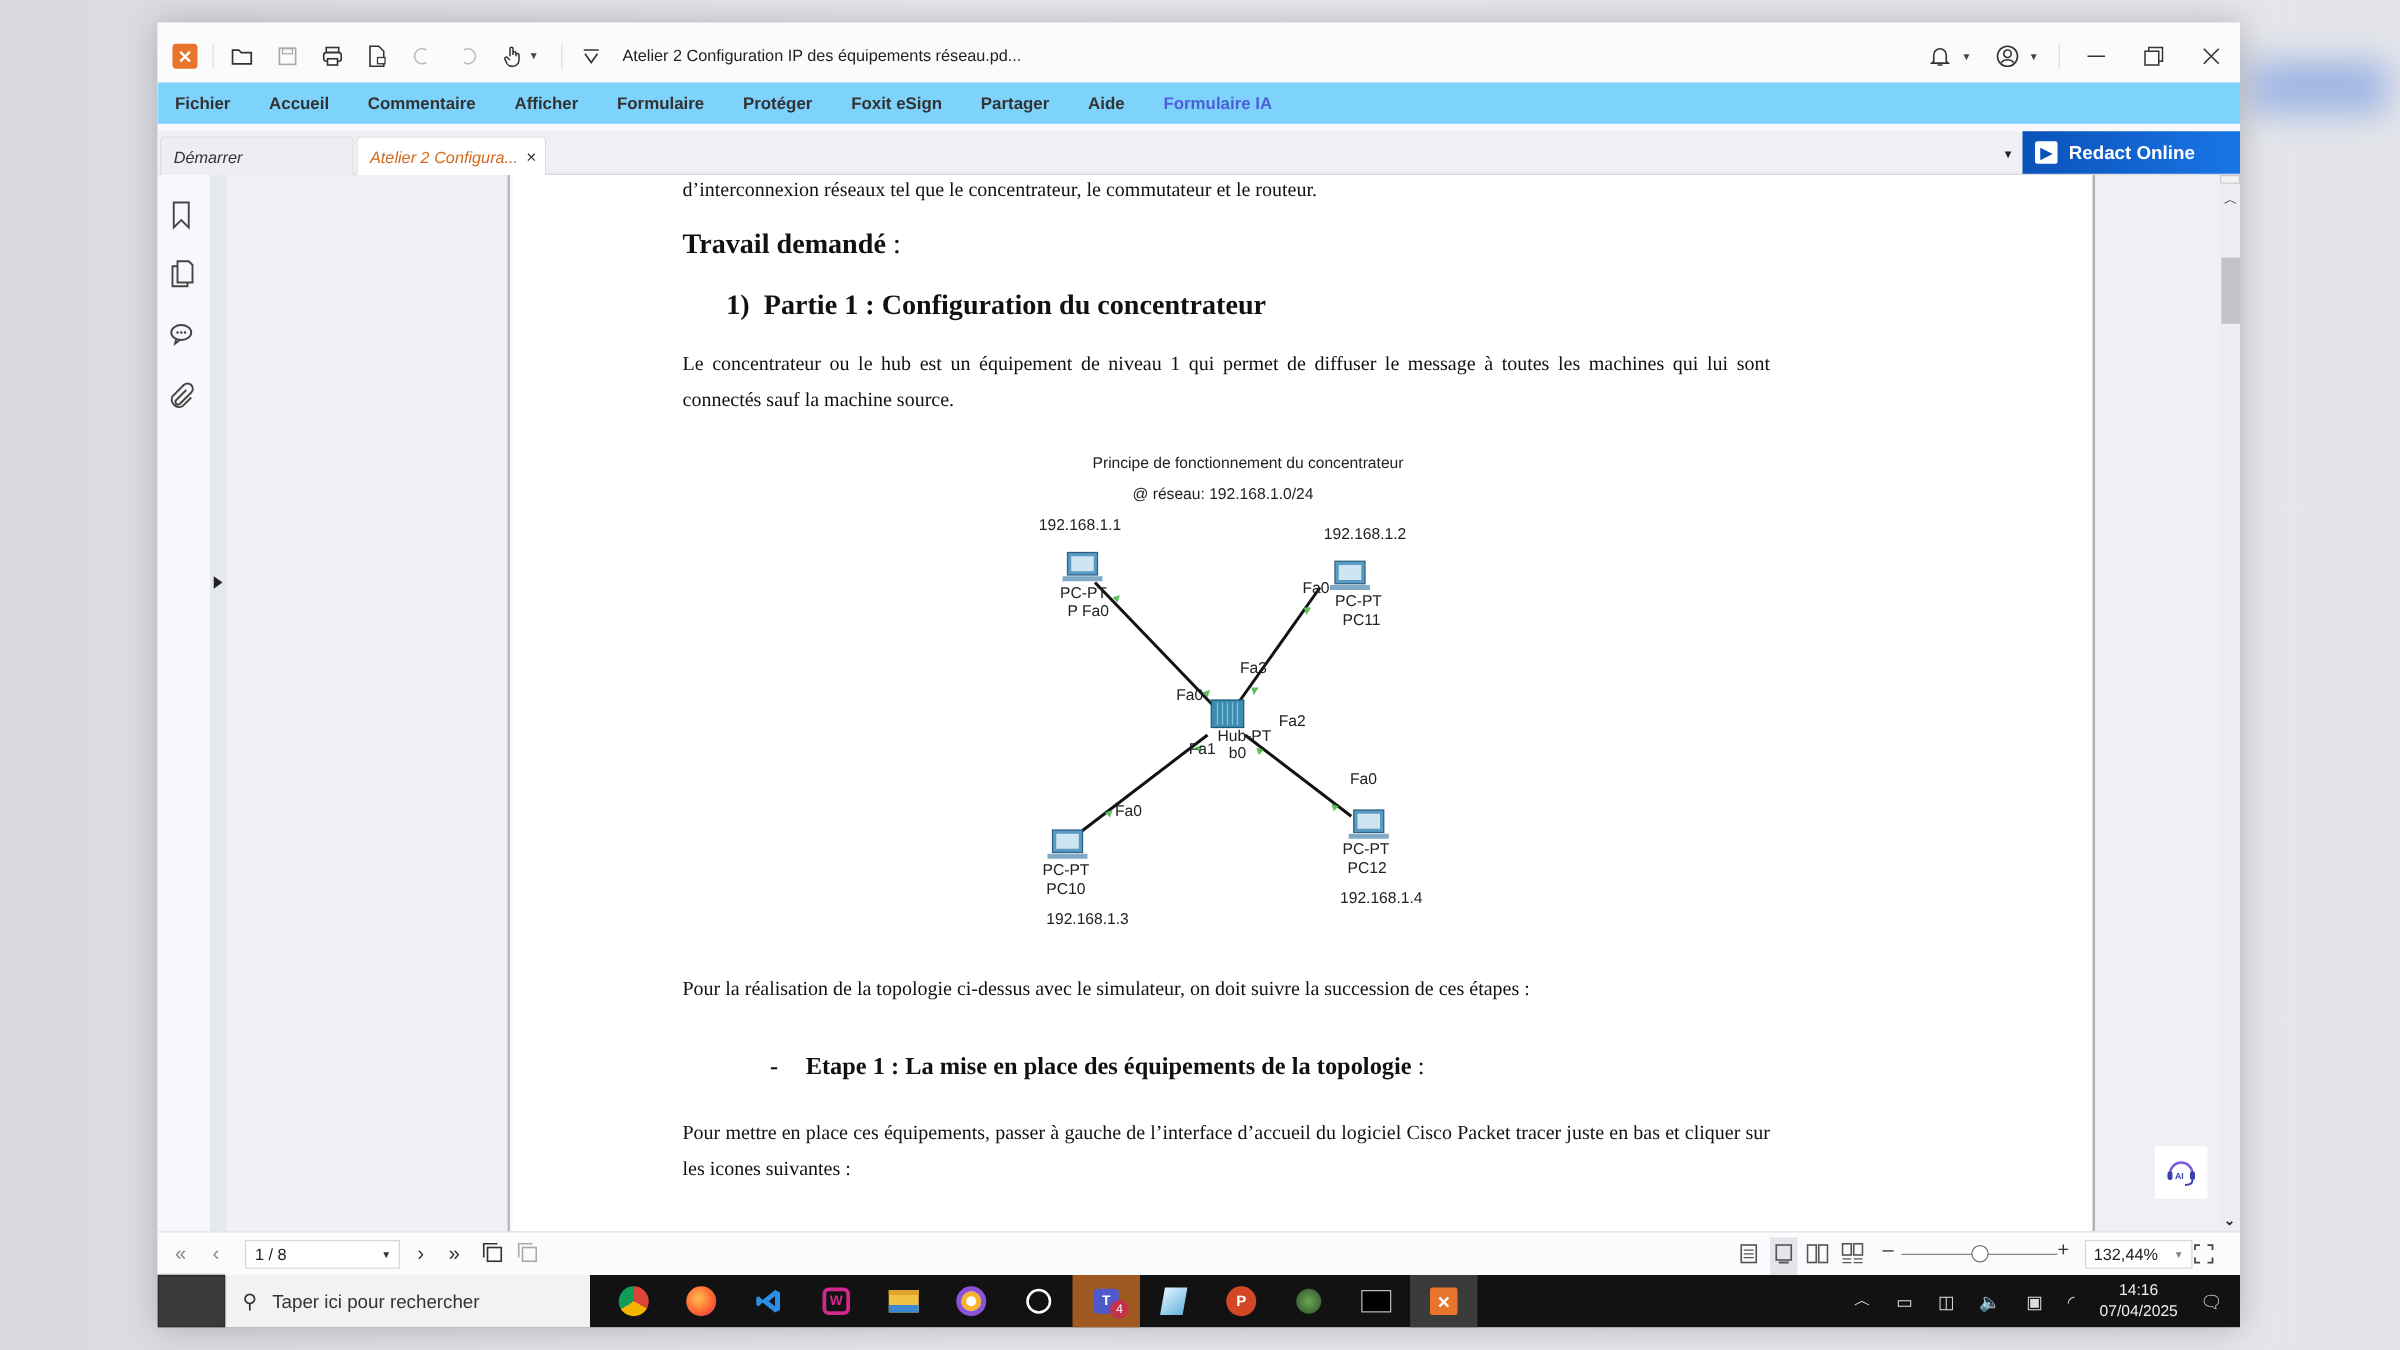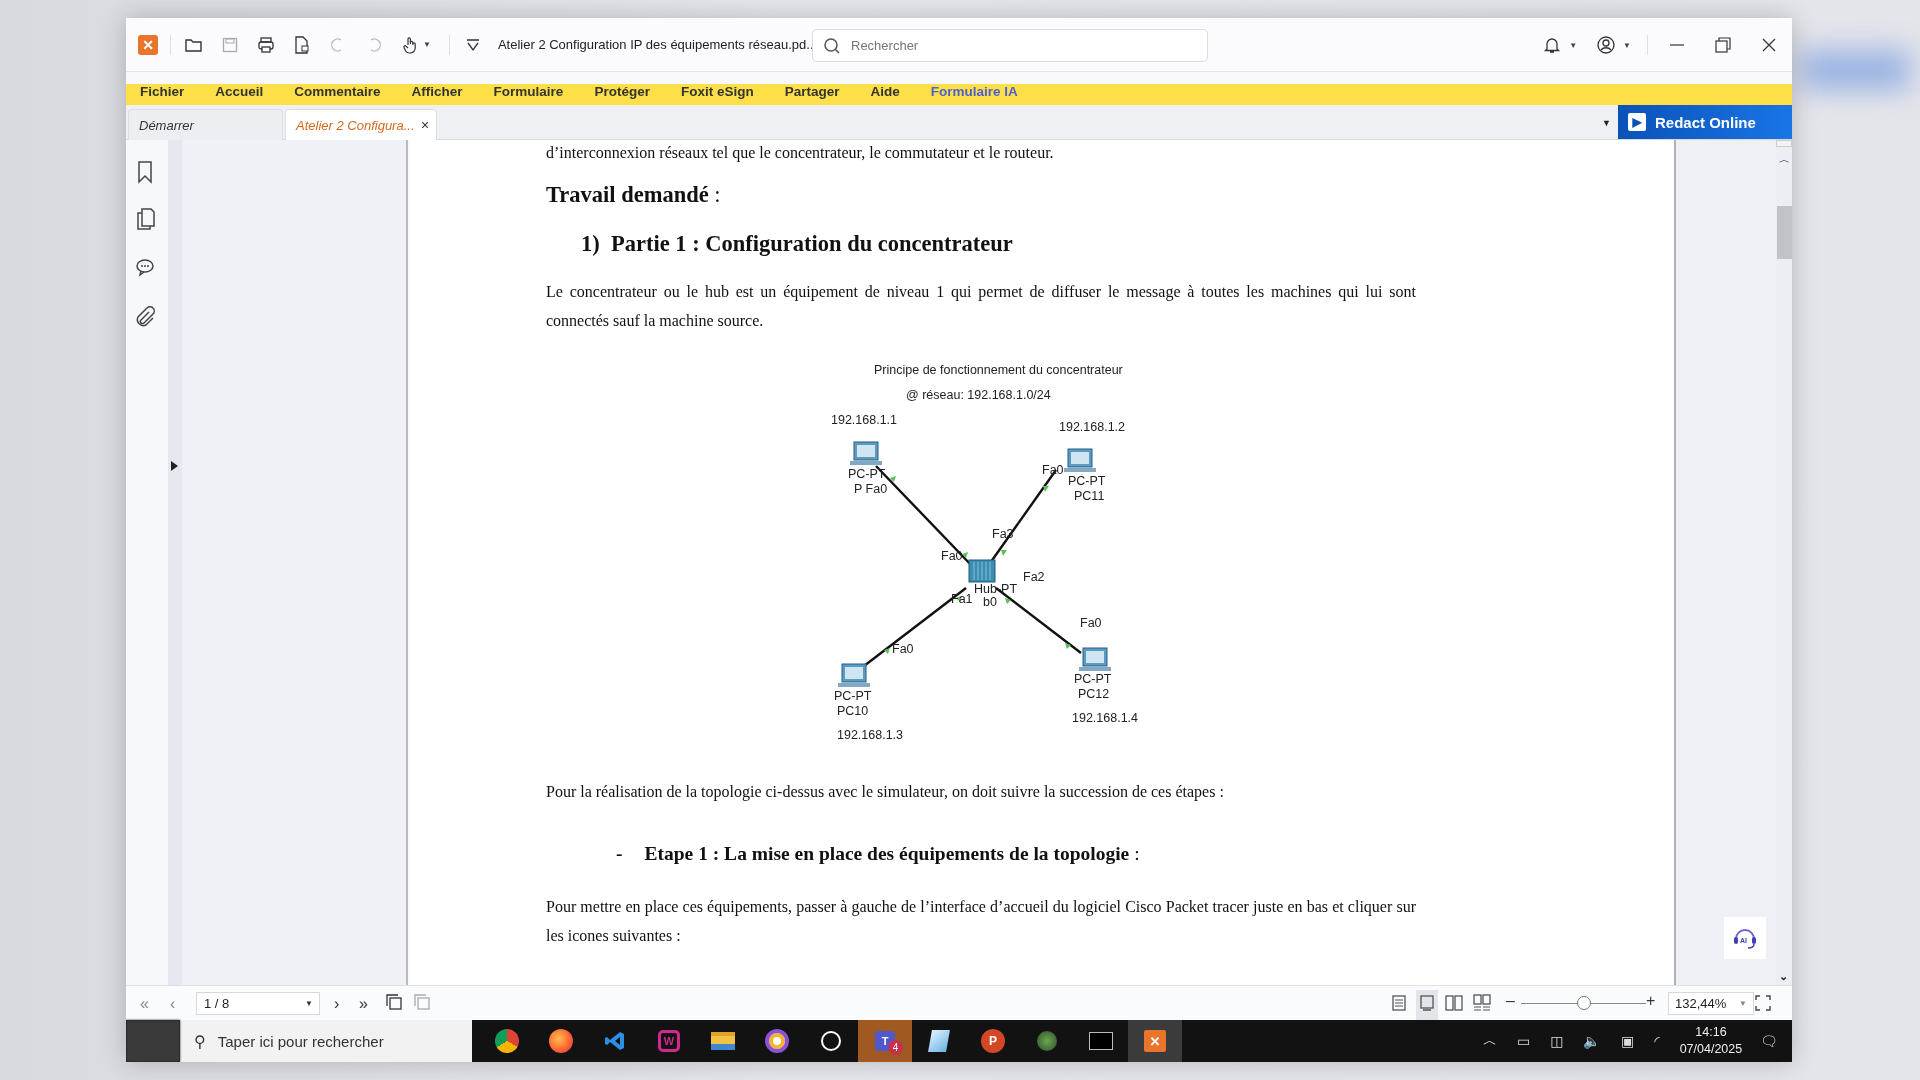--- a/index.html
+++ b/index.html
@@ -17,21 +17,21 @@
   .doc-title { font-size: 13px; color: #222; margin-left: 12px; white-space: nowrap; }
   .search-box { position: absolute; left: 686px; top: 11px; width: 396px; height: 33px; border: 1px solid #dcdde2; border-radius: 5px; background: #fff; display: flex; align-items: center; }
   .search-box svg { margin-left: 10px; }
   .search-box input { border: none; outline: none; font-size: 13px; margin-left: 10px; color: #999; background: transparent; width: 340px; font-family: "Liberation Sans", sans-serif; }
   .win-right { position: absolute; right: 0; top: 0; height: 54px; display: flex; align-items: center; }
   .win-right .tb-icon { margin-left: 0; margin-right: 14px; }
   .caret { font-size: 8px; color: #444; margin-left: -10px; margin-right: 16px; }
   .win-btn { width: 46px; height: 54px; display: flex; align-items: center; justify-content: center; color: #333; }
 
   
-  .menubar { position: absolute; left: 0; top: 66px; width: 100%; height: 33px; background: #fde047; display: flex; padding-left: 14px; }
+  .menubar { position: absolute; left: 0; top: 48px; width: 100%; height: 33px; background: #7dd3fc; display: flex; align-items: center; padding-left: 14px; }
   .menu-item { font-size: 13.5px; font-weight: bold; color: #333; margin-right: 31px; cursor: pointer; }
   .menu-item.ai { color: #4e5fd6; }
 
   
   .tabbar { position: absolute; left: 0; top: 87px; width: 100%; height: 35px; background: #eff0f4; border-bottom: 1px solid #d8d9de; }
   .tab { position: absolute; top: 4px; height: 31px; background: #eceef2; border: 1px solid #dcdde2; border-bottom: none; border-radius: 4px 4px 0 0; font-size: 13px; display: flex; align-items: center; padding-left: 10px; font-style: italic; }
   .tab.t1 { left: 2px; width: 155px; color: #333; }
   .tab.t2 { left: 159px; width: 152px; background: #fff; color: #d2691e; }
   .tab-close { position: absolute; right: 7px; color: #333; font-size: 14px; }
   .tab-dd { position: absolute; left: 1476px; top: 13px; font-size: 9px; color: #222; }
@@ -140,27 +140,20 @@
     </div>
     <span class="caret" style="margin-left:0;margin-right:6px">▼</span>
     <div class="sep"></div>
     <div class="tb-icon">
       <svg width="16" height="16" viewBox="0 0 16 16">
           <path d="M2 3h12M3 6l5 7 5-7" fill="none" stroke="#333" stroke-width="1.3"></path>
         </svg>
     </div>
     <div class="doc-title">Atelier 2 Configuration IP des équipements réseau.pd...</div>
 
-    <div class="search-box">
-      <svg width="18" height="18" viewBox="0 0 18 18">
-          <circle cx="8" cy="8" r="6" fill="none" stroke="#555" stroke-width="1.5"></circle>
-          <path d="M12.5 12.5L16 16" stroke="#555" stroke-width="1.5"></path>
-        </svg>
-      <input type="text" placeholder="Rechercher" style="">
-    </div>
 
     <div class="win-right">
       <div class="tb-icon">
         <svg width="18" height="18" viewBox="0 0 18 18">
             <path d="M4 13V8a5 5 0 0 1 10 0v5l1.5 1.5h-13z M7 16h4" fill="none" stroke="#333" stroke-width="1.3"></path>
           </svg>
       </div>
       <span class="caret">▼</span>
       <div class="tb-icon">
         <svg width="20" height="20" viewBox="0 0 20 20">

